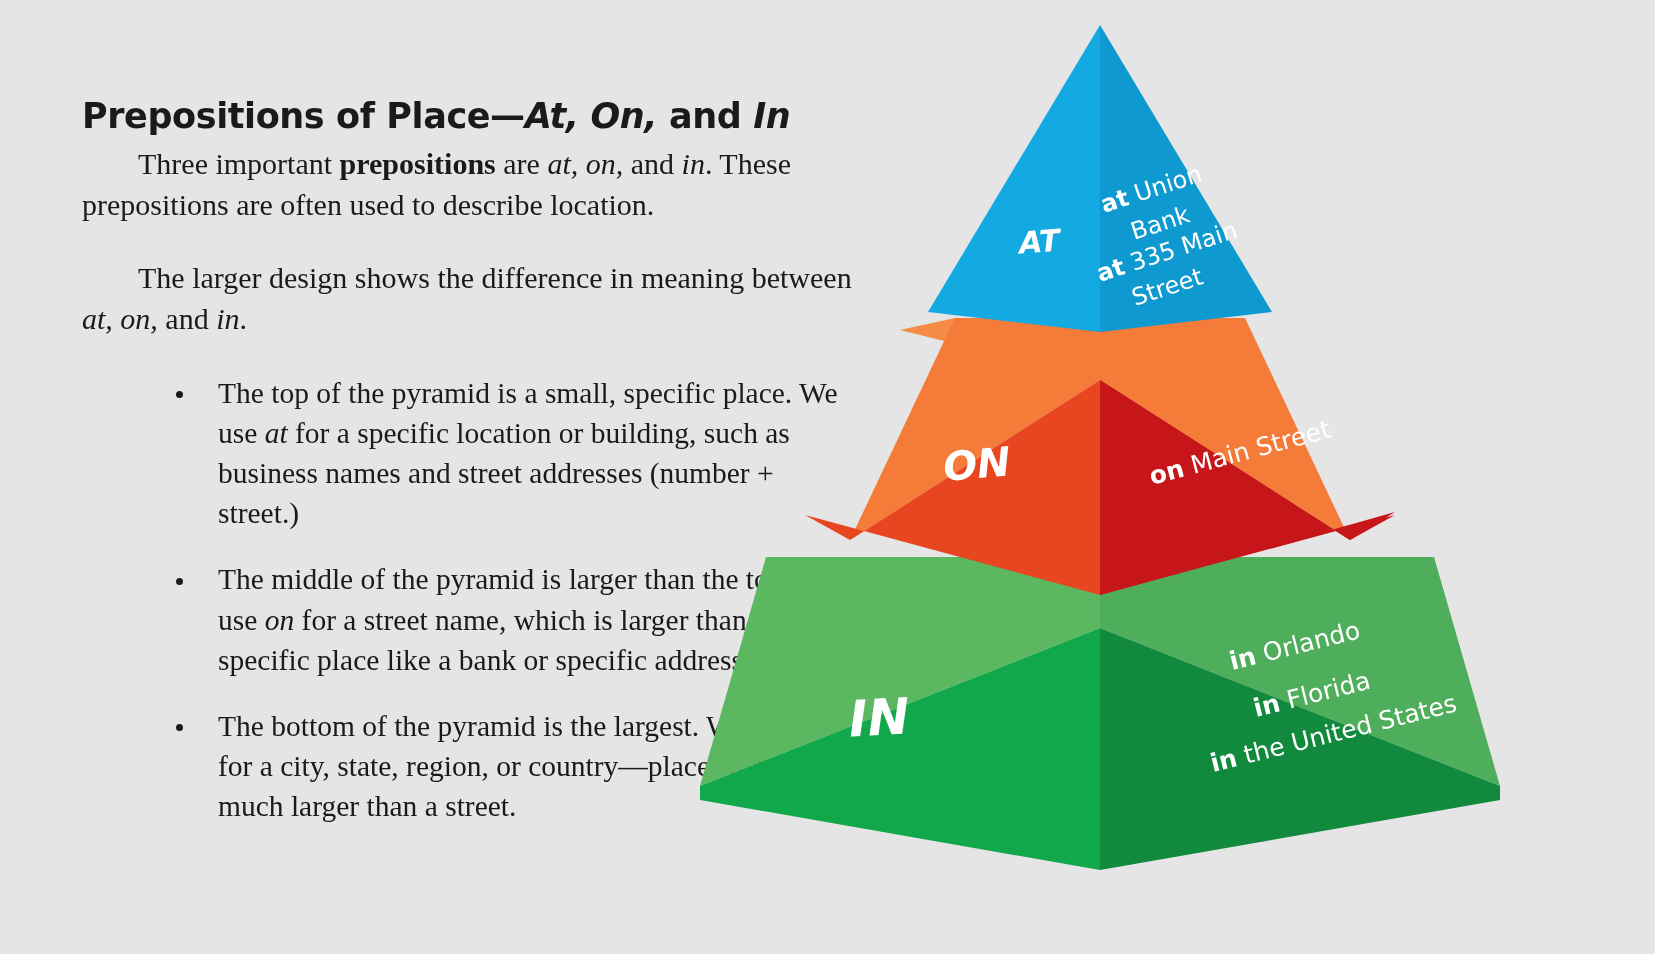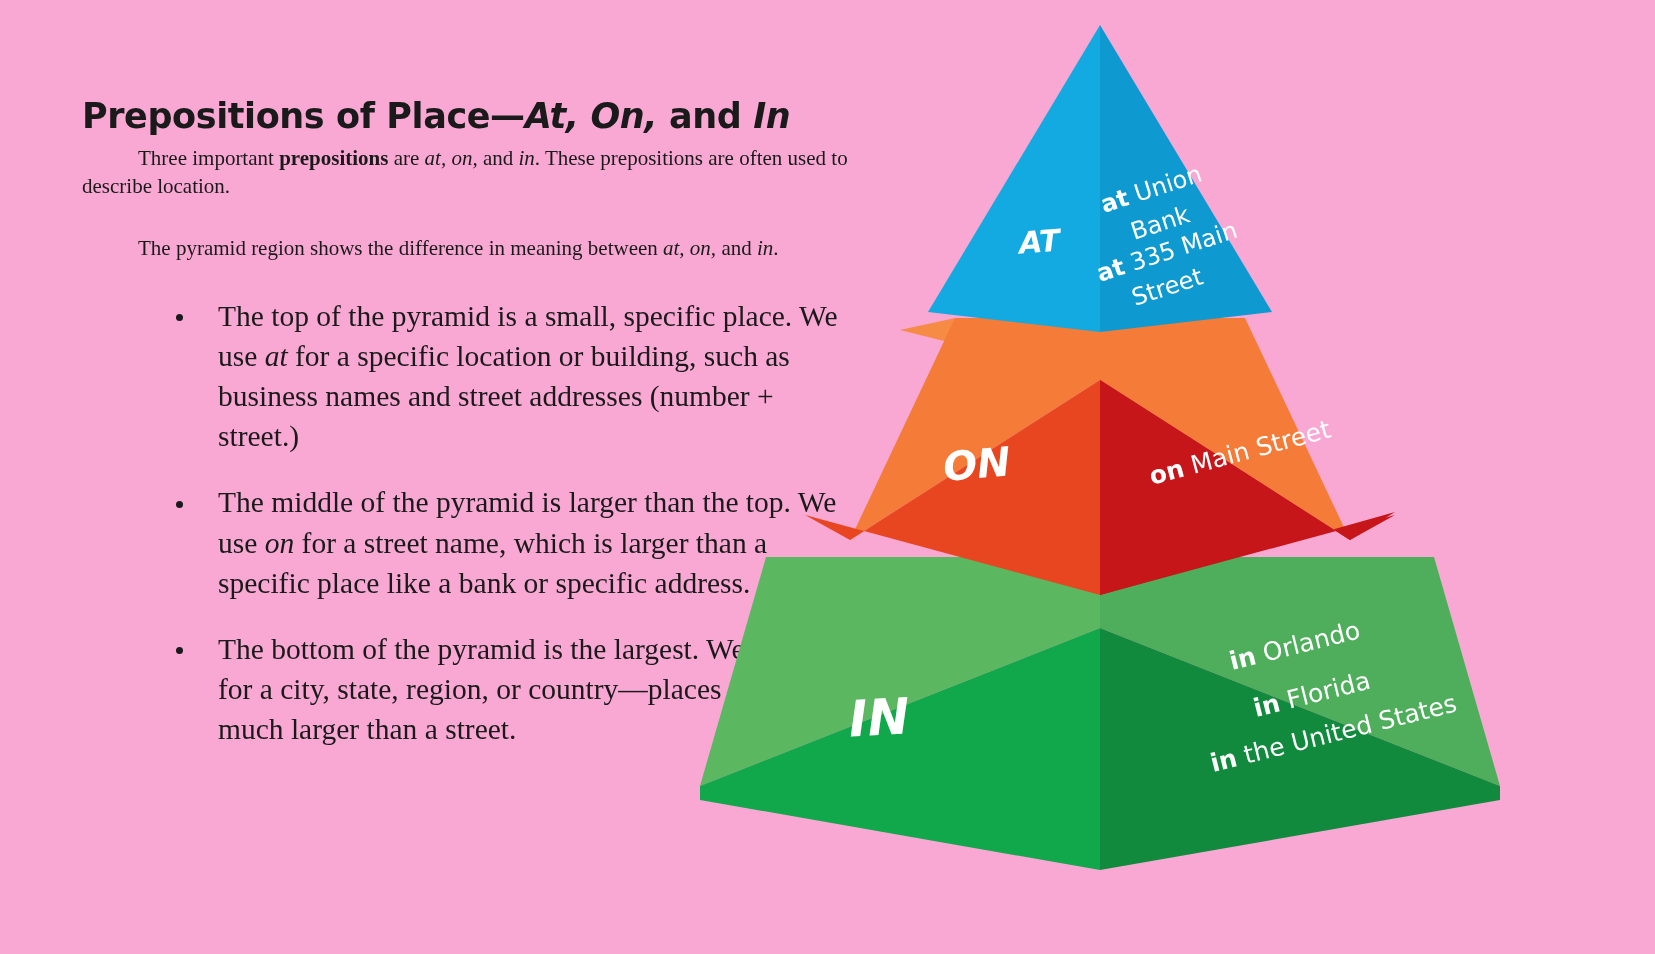--- a/index.html
+++ b/index.html
@@ -12,21 +12,21 @@
     height: 954px;
     font-family: "Liberation Serif", serif;
     overflow: hidden;
     position: relative;
   }
 
   #page {
     position: relative;
     width: 1655px;
     height: 954px;
-    background: #f9a8d4;
+    background: #e5e5e5;
     text-decoration: underline;
   }
 
   
   .text-col {
     position: absolute;
     left: 82px;
     top: 96px;
     width: 800px;
   }
@@ -39,21 +39,21 @@
     color: #1a1a1a;
     margin: 0 0 8px 0;
     white-space: nowrap;
   }
   .page-title .em {
     font-style: italic;
   }
 
   .para {
     font-family: "Liberation Serif", serif;
-    font-size: 21px;
+    font-size: 30px;
     line-height: 1.35;
     color: #1a1a1a;
     margin: 0;
     text-indent: 56px;
   }
   .para.p2 {
     margin-top: 33px;
   }
   .para i { font-style: italic; }
   .para b { font-weight: bold; }
@@ -124,21 +124,21 @@
 <body>
 
 <div id="page">
 
   <div class="text-col">
 
     <h1 class="page-title"><span>Prepositions of Place—</span><span class="em">At, On,</span><span> and </span><span class="em">In</span></h1>
 
     <p class="para p1"><span>Three important </span><b>prepositions</b><span> are </span><i>at, on,</i><span> and </span><i>in</i><span>. These prepositions are often used to describe location.</span></p>
 
-    <p class="para p2"><span>The pyramid region shows the difference in meaning between </span><i>at, on,</i><span> and </span><i>in</i><span>.</span></p>
+    <p class="para p2"><span>The larger design shows the difference in meaning between </span><i>at, on,</i><span> and </span><i>in</i><span>.</span></p>
 
     <ul class="bullets">
 
       <li class="bullet">
         <span class="dot"></span>
         <span class="btext"><span>The top of the pyramid is a small, specific place. We use </span><i>at</i><span> for a specific location or building, such as business names and street addresses (number + street.)</span></span>
       </li>
 
       <li class="bullet">
         <span class="dot"></span>

